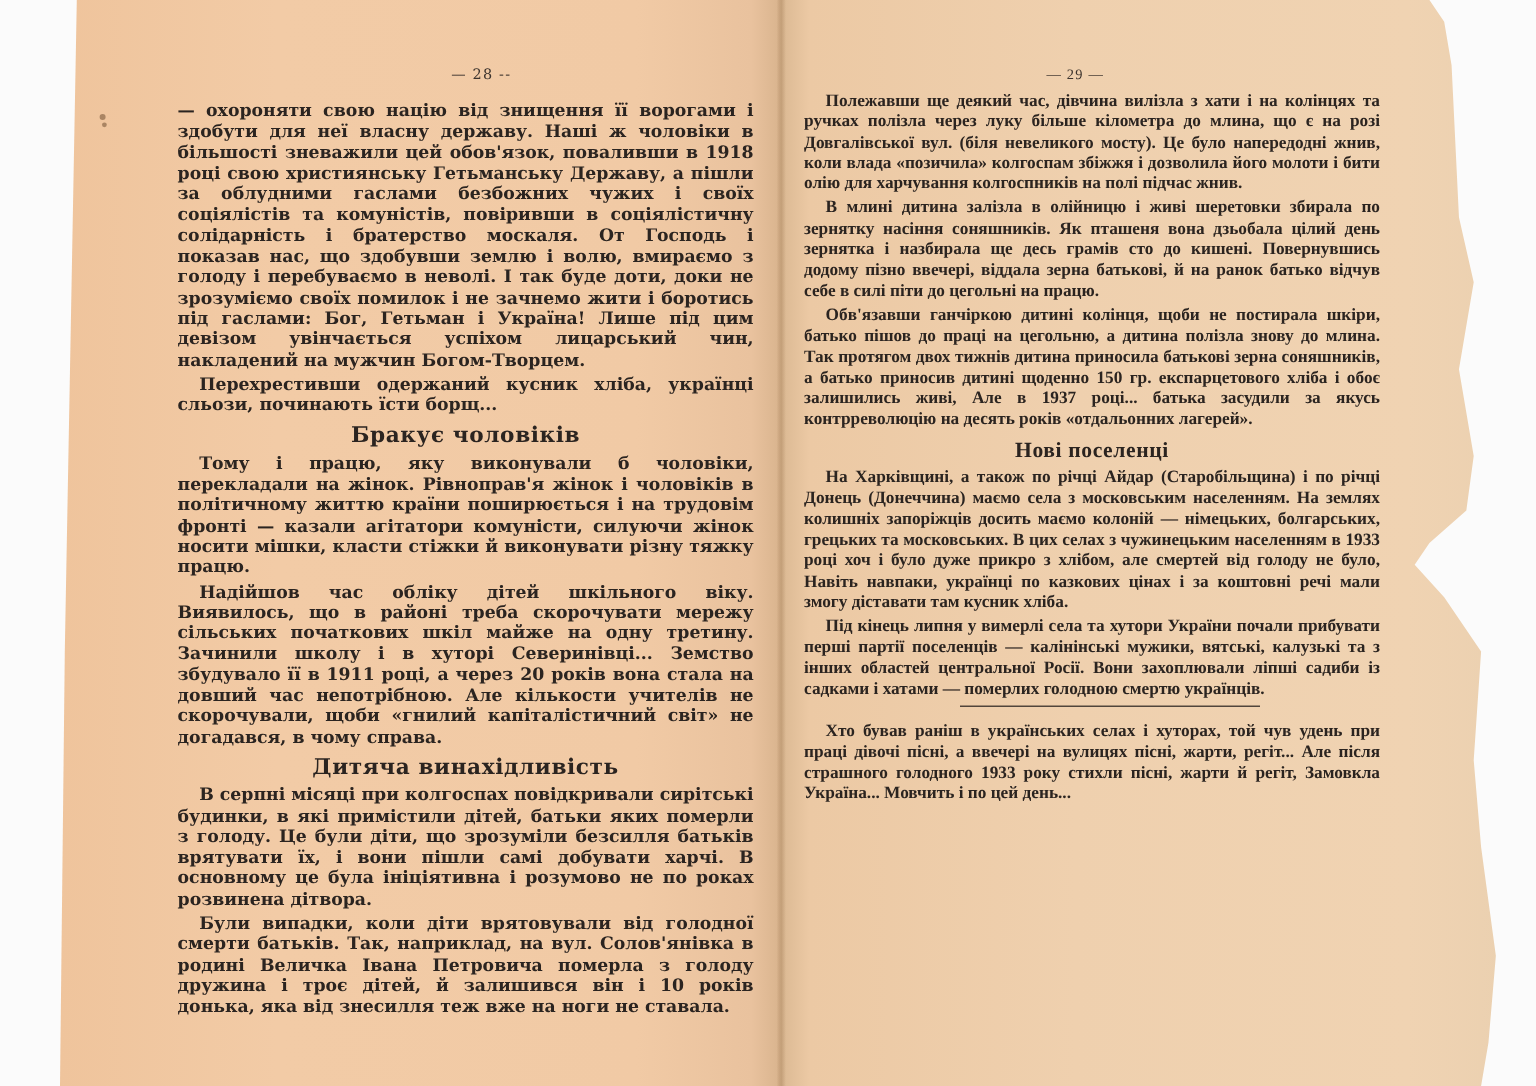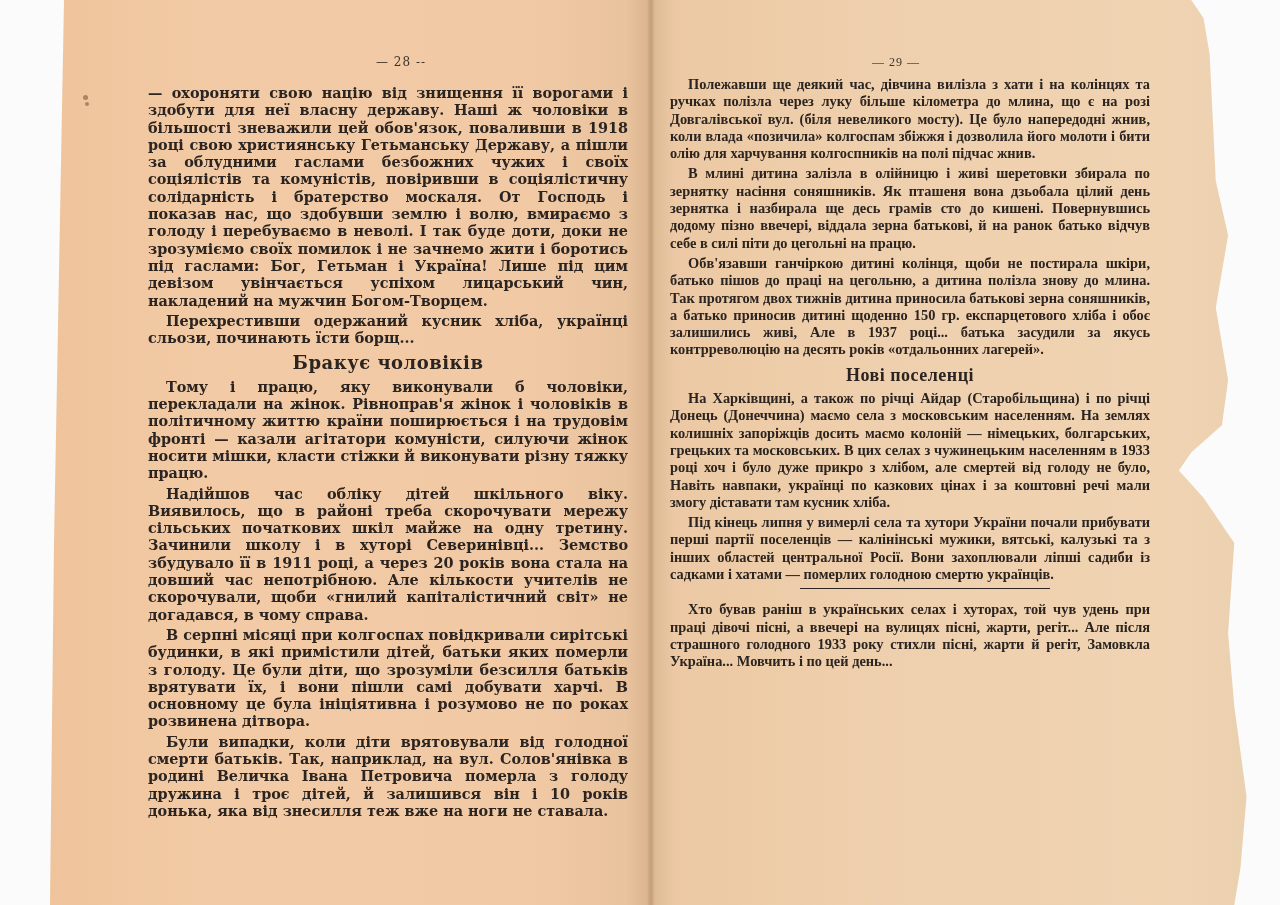--- a/index.html
+++ b/index.html
@@ -59,20 +59,21 @@
   <div class="page page-left">
     <div class="page-number">— 28 --</div>
     <div class="spot" style="left:33px;top:95px;width:5px;height:5px;"></div>
     <div class="spot" style="left:35px;top:102px;width:4px;height:4px;"></div>
     <div class="text">
       <p class="cont">— охороняти свою націю від знищення її ворогами і здобути для неї власну державу. Наші ж чоловіки в більшості знева­жили цей обов'язок, поваливши в 1918 році свою християнську Гетьманську Державу, а пішли за облудними гаслами безбож­них чужих і своїх соціялістів та комуністів, повіривши в со­ціялістичну солідарність і братерство москаля. От Господь і показав нас, що здобувши землю і волю, вмираємо з голо­ду і перебуваємо в неволі. І так буде доти, доки не зрозу­міємо своїх помилок і не зачнемо жити і боротись під гас­лами: Бог, Гетьман і Україна! Лише під цим девізом увін­чається успіхом лицарський чин, накладений на мужчин Бо­гом-Творцем.</p>
       <p>Перехрестивши одержаний кусник хліба, українці сльози, починають їсти борщ...</p>
       <h2>Бракує чоловіків</h2>
       <p>Тому і працю, яку виконували б чоловіки, перекладали на жінок. Рівноправ'я жінок і чоловіків в політичному життю країни поширюється і на трудовім фронті — казали агітатори комуністи, силуючи жінок носити мішки, класти стіжки й виконувати різну тяжку працю.</p>
       <p>Надійшов час обліку дітей шкільного віку. Виявилось, що в районі треба скорочувати мережу сільських початко­вих шкіл майже на одну третину. Зачинили школу і в хуторі Северинівці... Земство збудувало її в 1911 році, а через 20 ро­ків вона стала на довший час непотрібною. Але кількости учителів не скорочували, щоби «гнилий капіталістичний світ» не догадався, в чому справа.</p>
+      <h2>Дитяча винахідливість</h2>
       <p>В серпні місяці при колгоспах повідкривали сирітські бу­динки, в які примістили дітей, батьки яких померли з голо­ду. Це були діти, що зрозуміли безсилля батьків вряту­вати їх, і вони пішли самі добувати харчі. В основному це була ініціятивна і розумово не по роках розвинена дітвора.</p>
       <p>Були випадки, коли діти врятовували від голодної смерти батьків. Так, наприклад, на вул. Солов'янівка в родині Ве­личка Івана Петровича померла з голоду дружина і троє ді­тей, й залишився він і 10 років донька, яка від знесилля теж вже на ноги не ставала.</p>
 
     </div>
   </div>
 
   <div class="page page-right">
     <div class="page-number">— 29 —</div>
     <div class="spot" style="left:570px;top:58px;width:6px;height:8px;"></div>
     <div class="text">

